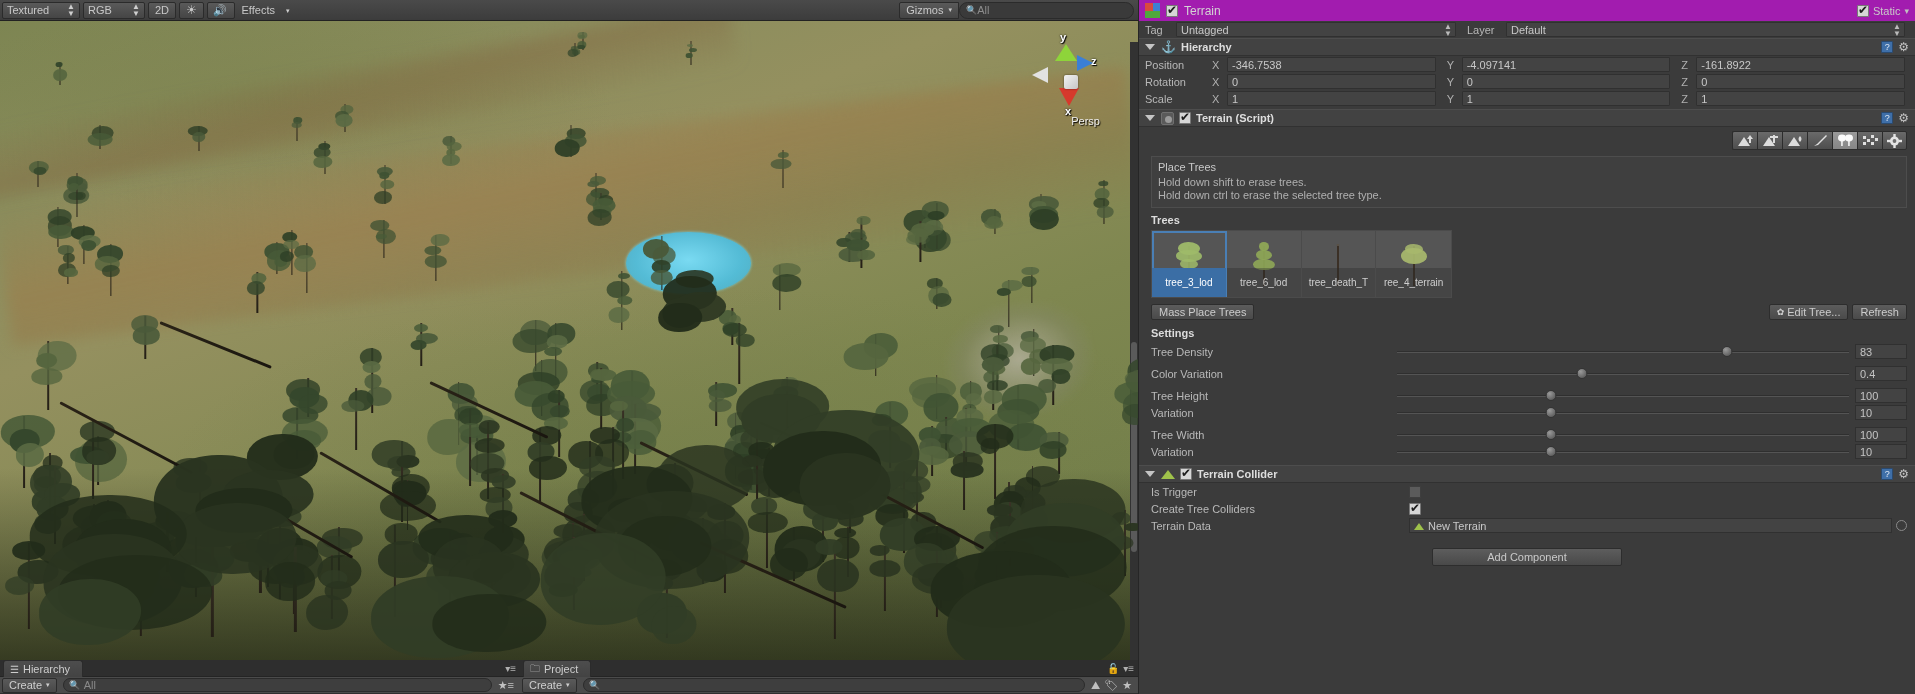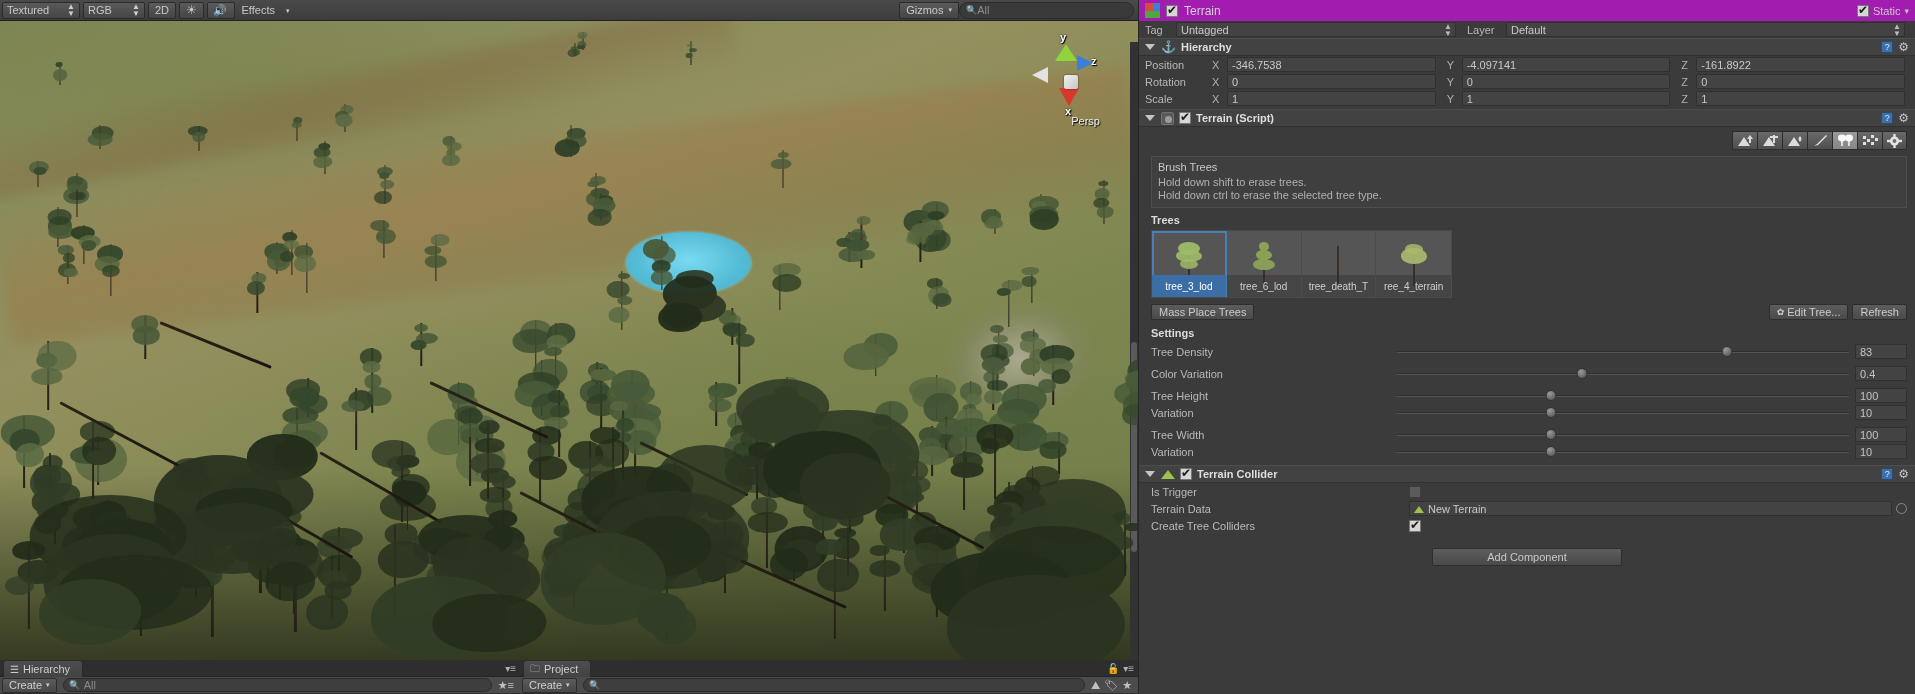--- a/index.html
+++ b/index.html
@@ -190,21 +190,21 @@
   }
   .infobox .t1 { color:#c9c9c9; font-size:11px; margin-bottom:3px;}
   .infobox .t2 { color:#b0b0b0; font-size:11px; line-height:13px;}
 
   .section-title { color:#dcdcdc; font-size:11px; font-weight:bold; padding:6px 0 4px 12px;}
   .tree-palette { margin:0 8px 0 12px; border:1px solid #4b4b4b; background:#3c3c3c; display:flex; height:68px; width:301px; overflow:hidden;}
   .tree-cell { width:75px; position:relative; border-right:1px solid #4b4b4b; background:#555555; display:flex; align-items:center; justify-content:center;}
   .tree-cell:last-child{border-right:none;}
   .tree-cell.sel { outline:2px solid #4a7fb5; outline-offset:-2px; }
   .tree-cell .cap {
-    position:absolute; left:0; bottom:0; width:100%; height:22px; font-size:10px;
+    position:absolute; left:0; bottom:0; width:100%; height:29px; font-size:10px;
     color:#cfcfcf; display:flex; align-items:center; justify-content:center; background:rgba(40,40,40,.35);
     white-space:nowrap; overflow:hidden;
   }
   .tree-cell.sel .cap { background:#3b6ea5; color:#fff; }
   .tree-thumb { position:relative; width:46px; height:48px; }
   .tree-thumb .tr { position:absolute; left:50%; transform:translateX(-50%); bottom:2px; width:2px; height:40px; background:#3b3026;}
   .tree-thumb .cn { position:absolute; left:50%; transform:translateX(-50%); border-radius:46% 52% 48% 50%; }
 
   .btn {
     height:16px; background:linear-gradient(#5c5c5c,#4a4a4a); border:1px solid #2d2d2d;
@@ -1460,21 +1460,21 @@
               <rect x="6.3" y="0" width="2.4" height="3"></rect>
               <rect x="6.3" y="11" width="2.4" height="3"></rect>
               <rect x="0" y="5.8" width="3" height="2.4"></rect>
               <rect x="12" y="5.8" width="3" height="2.4"></rect>
             </g>
           </svg>
         </div>
       </div>
 
     <div class="infobox">
-      <div class="t1">Brush Trees</div>
+      <div class="t1">Place Trees</div>
       <div class="t2">Hold down shift to erase trees.</div>
       <div class="t2">Hold down ctrl to erase the selected tree type.</div>
     </div>
 
     <div class="section-title">Trees</div>
     <div class="tree-palette" id="tree-palette">
         <div class="tree-cell sel">
           <div class="tree-thumb">
             <div class="tr"></div>
             <div class="cn" style="width: 22px; height: 13px; top: 2px; background: rgb(159, 187, 106); opacity: 0.95; filter: blur(0.6px);"></div>
@@ -1587,31 +1587,31 @@
         <span class="help-ic">?</span>
         <span class="gear-ic">⚙</span>
       </span>
     </div>
 
     <div class="crow">
       <span class="nm">Is Trigger</span>
       <span class="chk off"></span>
     </div>
     <div class="crow">
+      <span class="nm">Create Tree Colliders</span>
+      <span class="chk on"></span>
+    </div>
+    <div class="crow">
       <span class="nm">Terrain Data</span>
       <div class="objfield">
         <span class="tic"></span>
         <span>New Terrain</span>
       </div>
       <span class="dotbtn"></span>
     </div>
-    <div class="crow">
-      <span class="nm">Create Tree Colliders</span>
-      <span class="chk on"></span>
-    </div>
 
     <div class="addcomp-wrap">
       <div class="addcomp">
         <span>Add Component</span>
       </div>
     </div>
 
   </div>
 </div>
 

